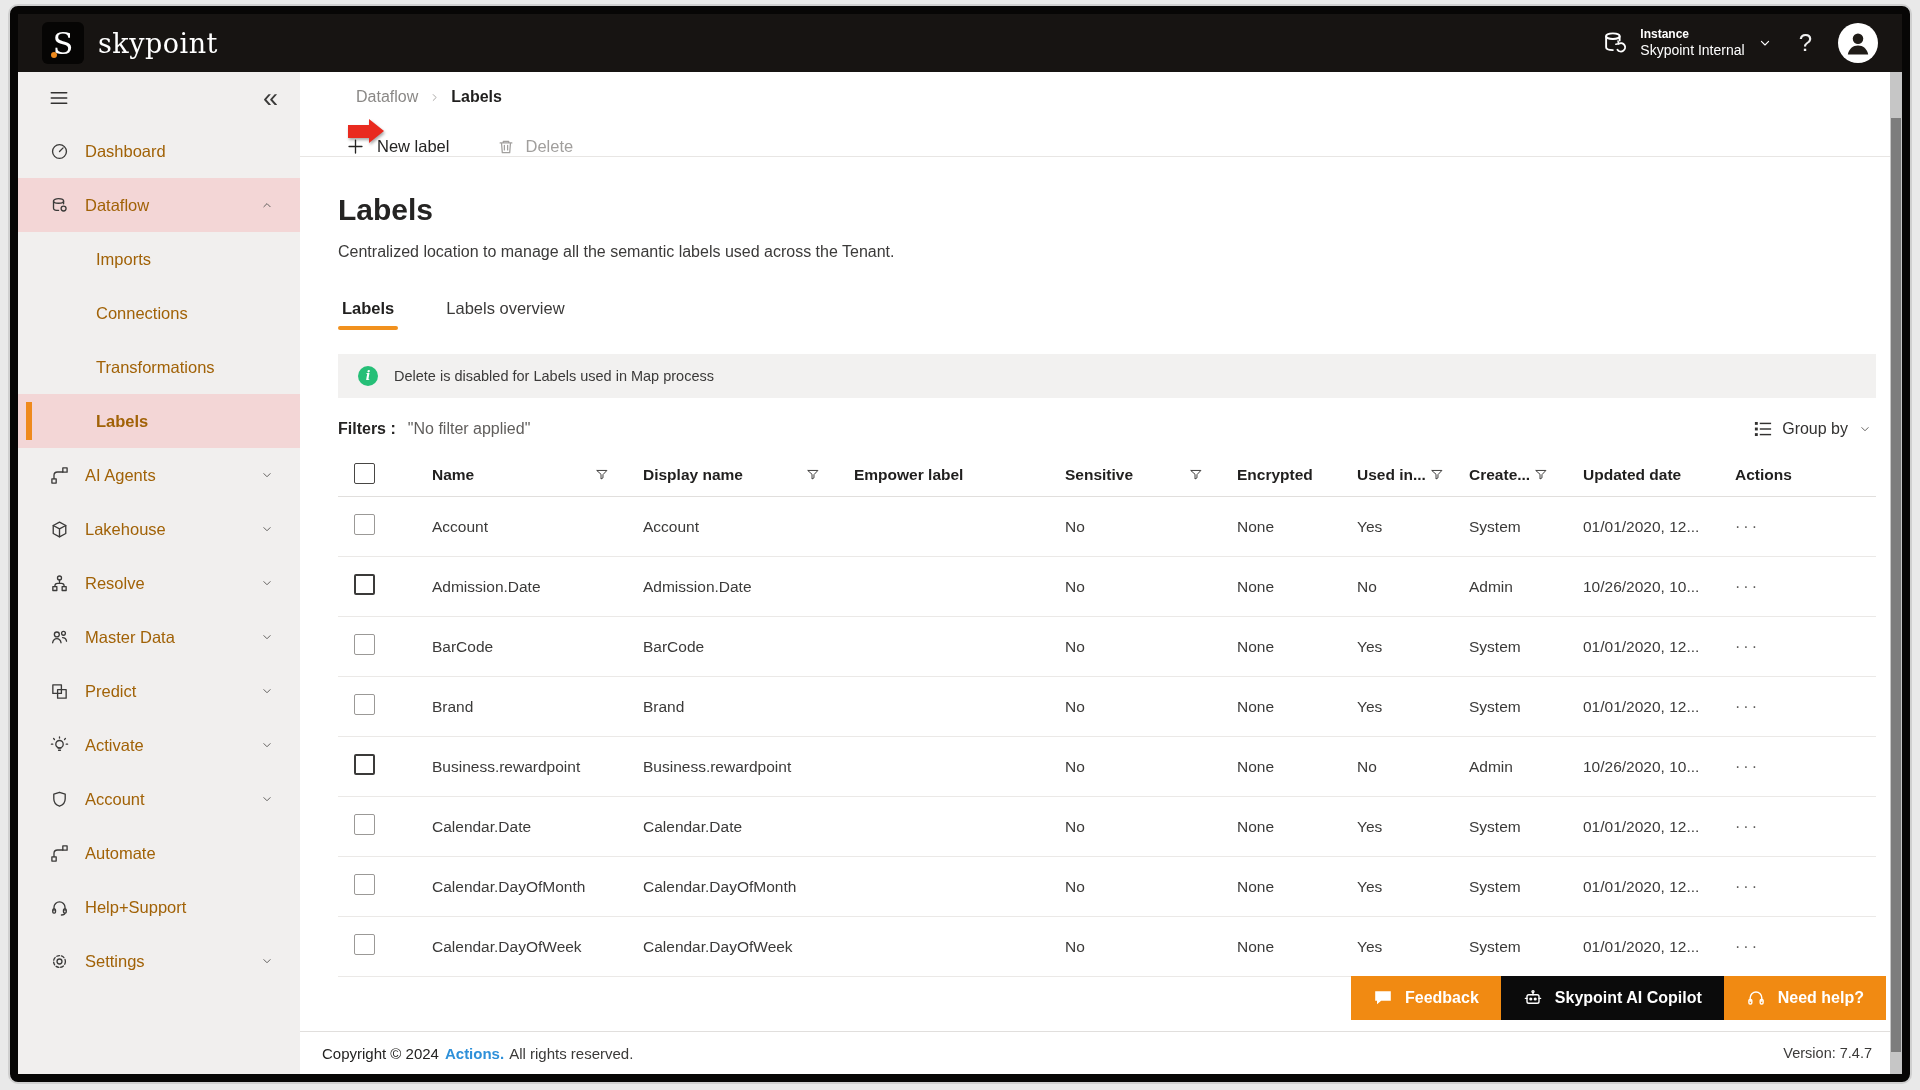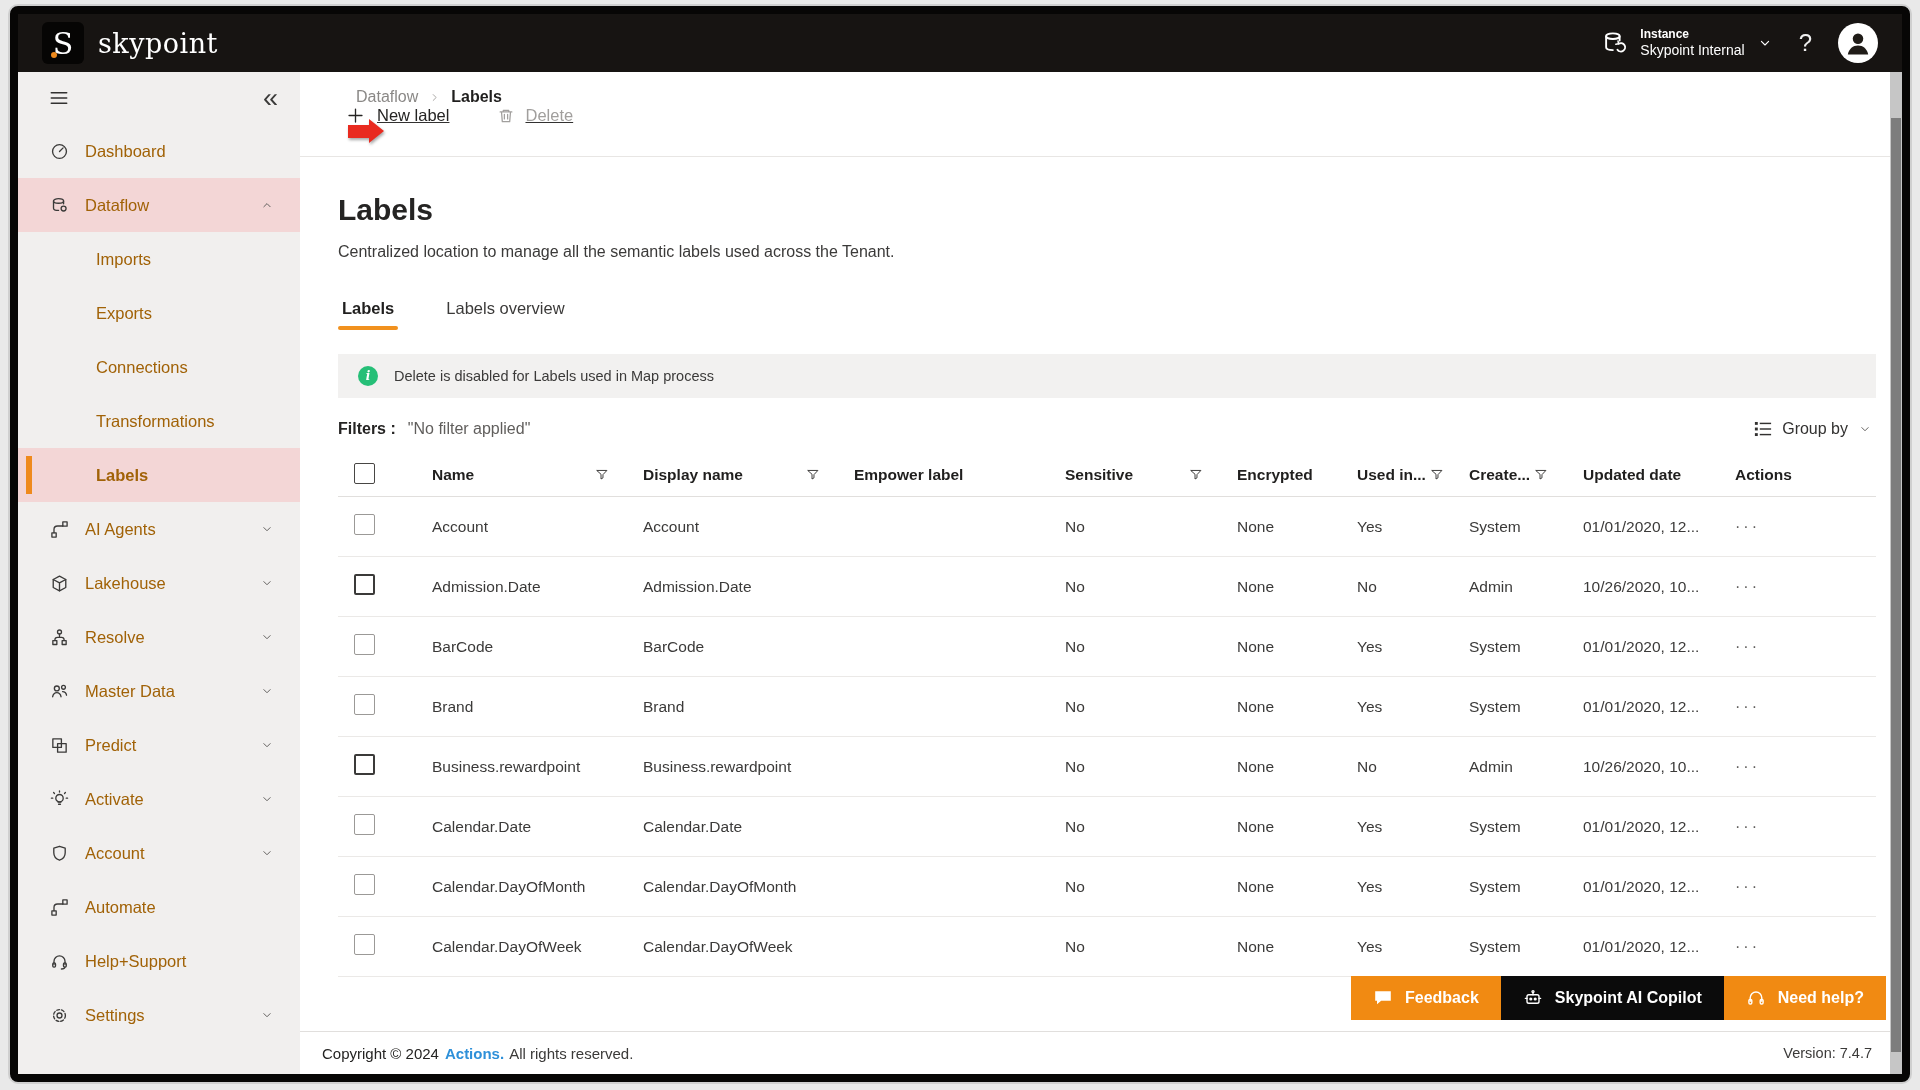--- a/index.html
+++ b/index.html
@@ -43,21 +43,21 @@
   .chev svg{width:14px;height:14px;}
 
   .main{flex:1;position:relative;background:#fff;min-width:0;}
 
   
   .breadcrumb{padding:16px 0 0 56px;font-size:16px;display:flex;align-items:center;gap:10px;}
   .bc-link{color:#8a8886;cursor:pointer;}
   #bc-sep{color:#a19f9d;}
   #bc-sep svg{width:13px;height:13px;}
   .bc-current{color:#201f1e;font-weight:bold;}
-  .cmdbar{margin-left:46px;height:50px;display:flex;align-items:flex-start;gap:48px;position:relative;text-decoration:underline;}
+  .cmdbar{margin-left:46px;height:50px;display:flex;align-items:flex-end;gap:48px;position:relative;}
   .btn-new{display:flex;align-items:center;gap:12px;font-size:16.5px;color:#252423;cursor:pointer;}
   #plus-icon svg{width:19px;height:19px;}
   .btn-del{display:flex;align-items:center;gap:10px;font-size:16.5px;color:#a19f9d;cursor:pointer;}
   #trash-icon svg{width:18px;height:18px;}
   .divider{height:1px;background:#e8e6e4;}
   .annot-arrow{position:absolute;left:2px;top:50%;transform:translateY(-50%);display:flex;align-items:center;filter:drop-shadow(1px 2px 1.5px rgba(0,0,0,.35));}
   .arrow-shaft{width:21px;height:13px;background:#E92A1F;}
   .arrow-head{width:0;height:0;border-left:15px solid #E92A1F;border-top:12px solid transparent;border-bottom:12px solid transparent;}
 
   
@@ -182,23 +182,20 @@
             </span>
             <span class="side-label">Dataflow</span>
             <span class="icn chev">
               <svg width="18" height="18" viewBox="0 0 20 20" fill="none" stroke="currentColor" stroke-width="1.4" stroke-linecap="round" stroke-linejoin="round">
                 <path d="M5.5 12.5L10 8l4.5 4.5"></path>
               </svg>
             </span>
           </div>
           <div class="side-item indent">
             <span class="side-label">Imports</span>
-          </div>
-          <div class="side-item indent">
-            <span class="side-label">Exports</span>
           </div>
           <div class="side-item indent">
             <span class="side-label">Connections</span>
           </div>
           <div class="side-item indent">
             <span class="side-label">Transformations</span>
           </div>
           <div class="side-item active indent accent">
             <span class="side-label">Labels</span>
           </div>

